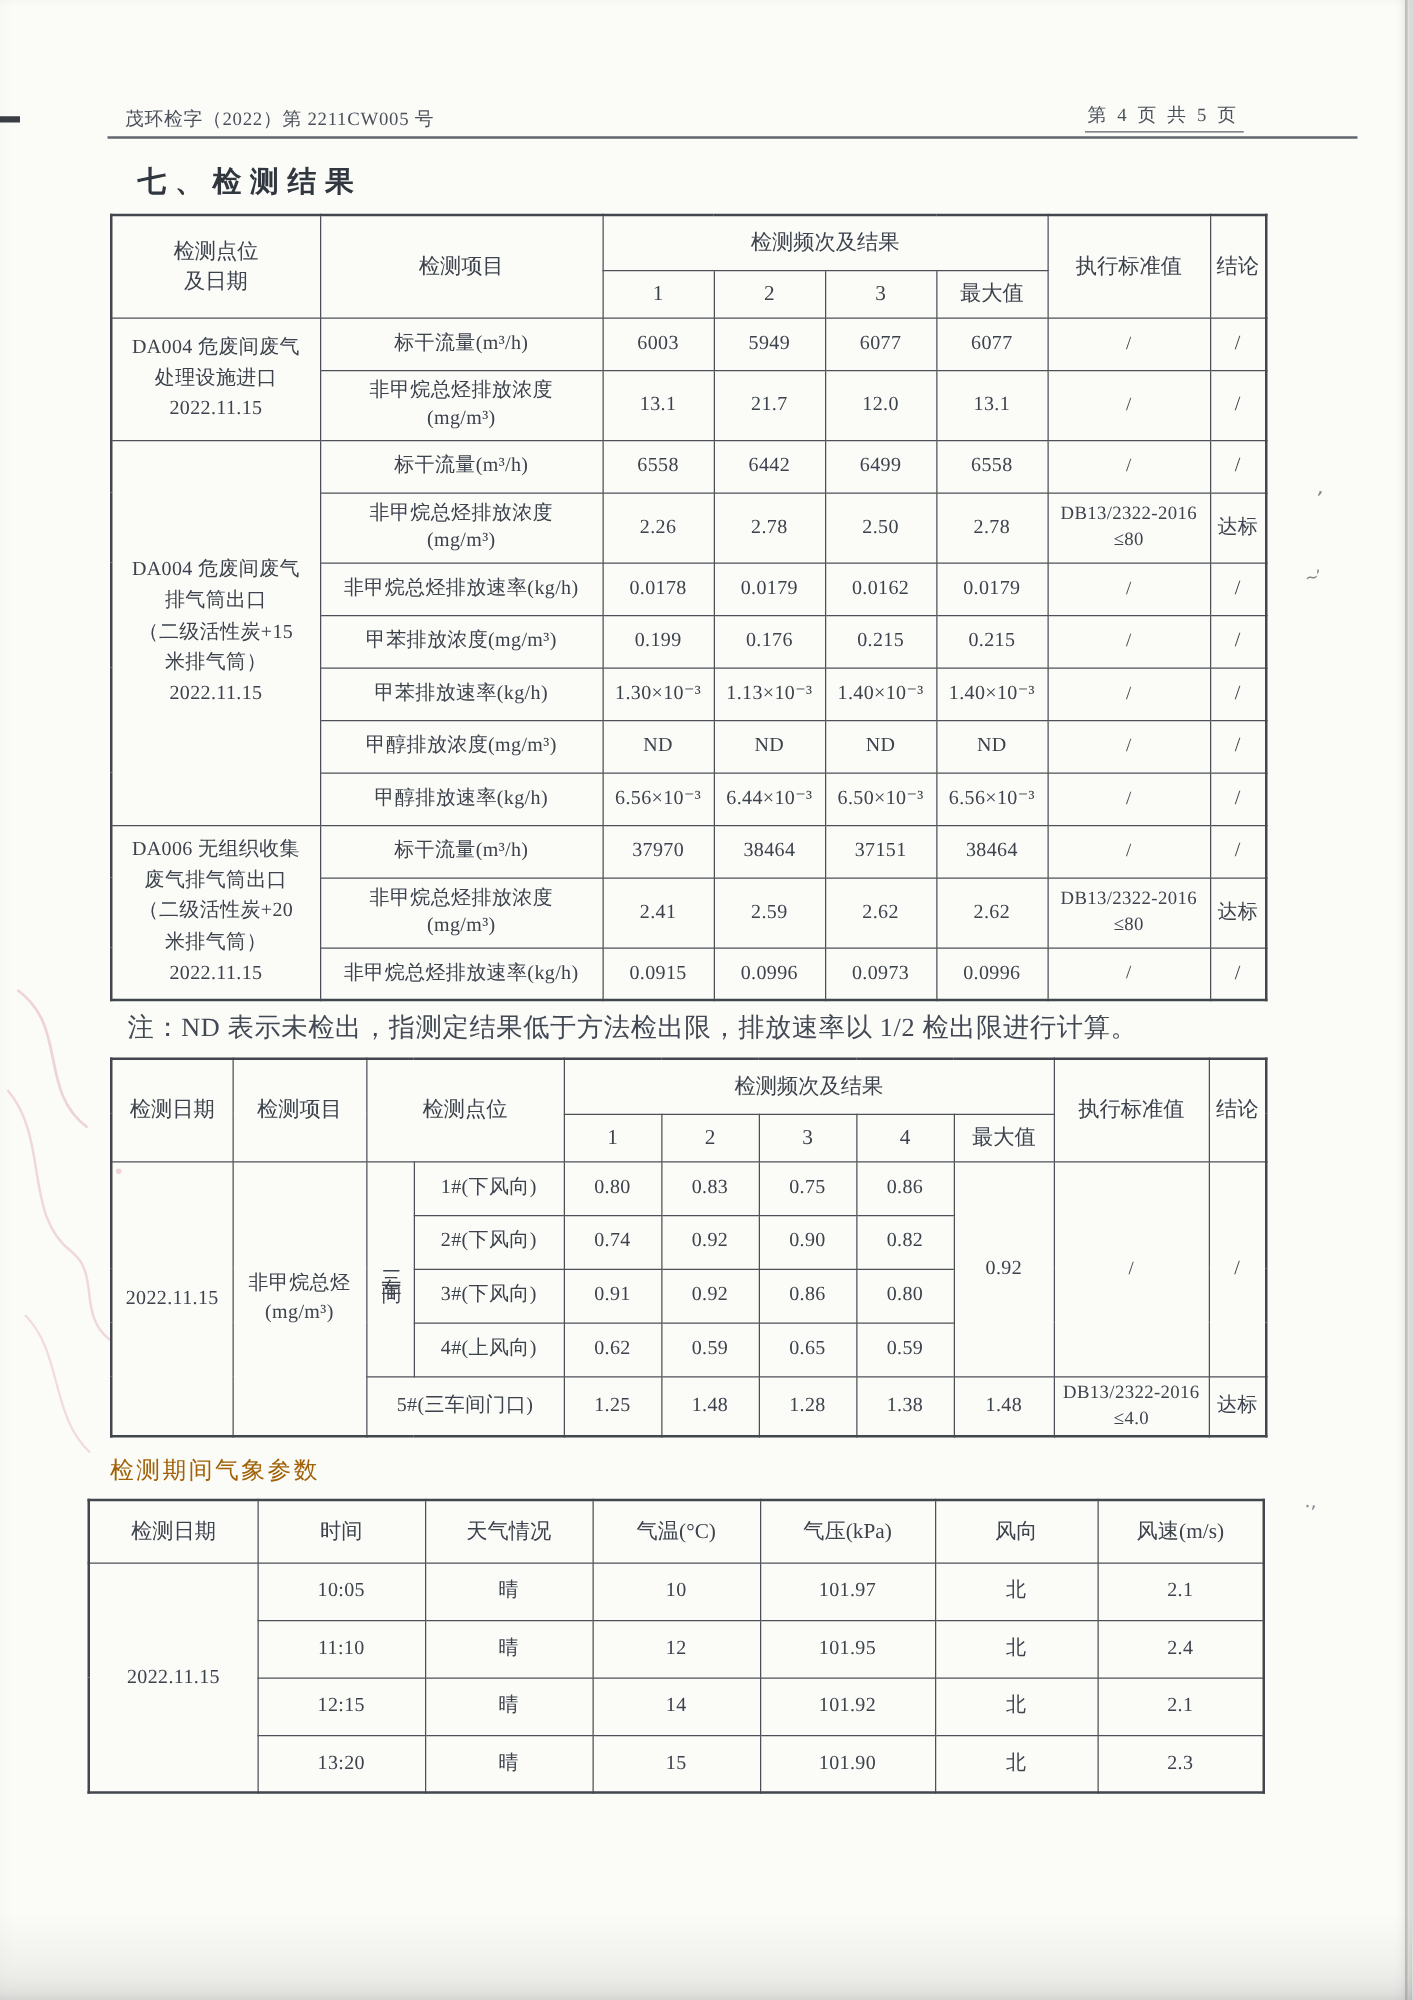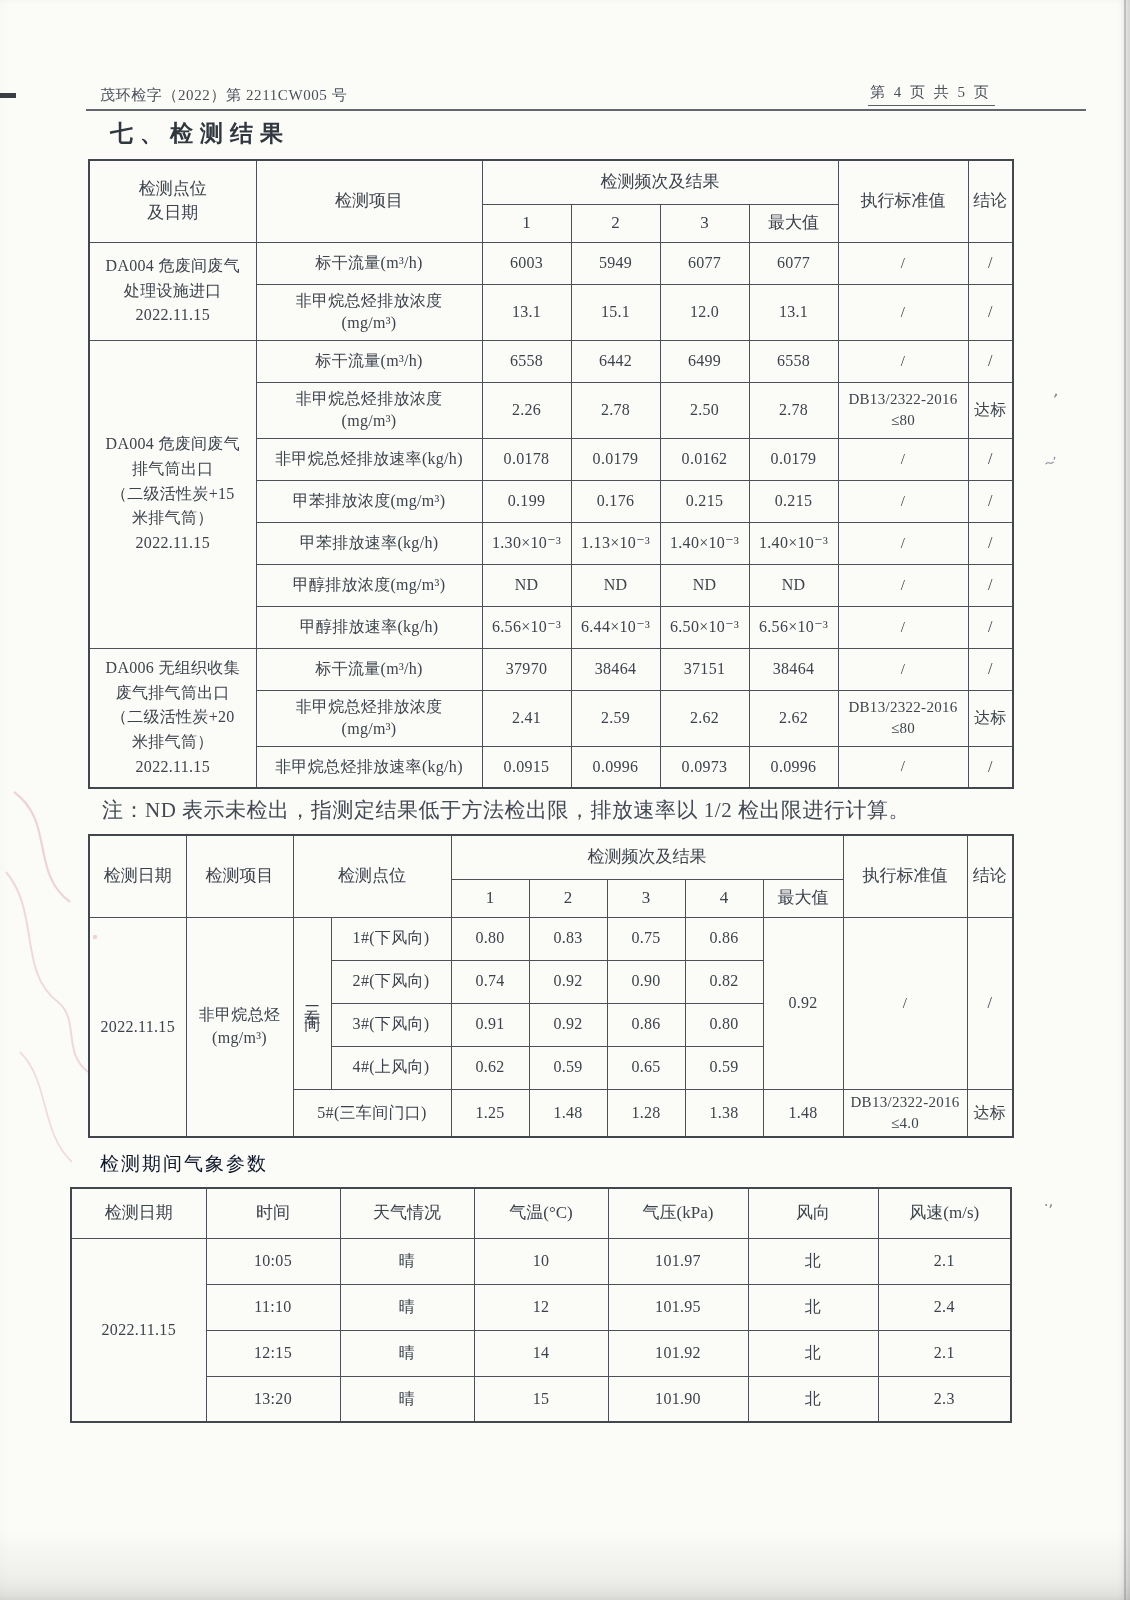--- a/index.html
+++ b/index.html
@@ -8,25 +8,25 @@
         box-shadow:inset -9px 0 10px -6px rgba(70,72,76,.28), inset 0 -16px 26px -18px rgba(70,72,76,.22);}
   .edge-line{position:absolute;right:4px;top:0;width:2px;height:100%;background:#9a9b9e;opacity:.55;}
   .corner-dash{position:absolute;left:0;top:93px;width:16px;height:5px;background:#3a3e44;}
   .bottom-tint{position:absolute;left:0;bottom:0;width:100%;height:70px;
         background:linear-gradient(rgba(120,120,116,0),rgba(120,120,116,.14));}
   .hdr-left{position:absolute;top:86px;left:100px;font-size:15px;letter-spacing:.6px;color:#4b515a;}
   .hdr-right{position:absolute;top:83px;left:868px;font-size:15px;letter-spacing:2.5px;color:#4b515a;
         border-bottom:1.6px solid #5c6168;padding:0 4px 3px 2px;text-align:center;}
   .rule{position:absolute;top:109px;left:86px;width:1000px;height:2px;background:#63676d;}
 
-  .content{position:absolute;top:116px;left:88px;width:845px;}
+  .content{position:absolute;top:128px;left:88px;width:845px;}
   .section-title{font-size:23px;font-weight:700;letter-spacing:7px;color:#31373f;margin:2px 0 0 22px;}
   .sub-title{font-size:19px;letter-spacing:2px;color:#353b44;margin:16px 0 0 30px;}
   .note{font-size:21px;letter-spacing:.5px;margin:7px 0 0 14px;color:#434954;}
-  .weather-title{font-size:19px;letter-spacing:2px;color:#0f172a;margin:13px 0 0 12px;}
+  .weather-title{font-size:19px;letter-spacing:2px;color:#a16207;margin:13px 0 0 0;}
 
   table{border-collapse:collapse;table-layout:fixed;width:100%;margin-top:10px;}
   table{border:2px solid #42474d;}
   th,td{border:1.4px solid #4d5157;text-align:center;vertical-align:middle;
         padding:1px 3px;white-space:pre-line;line-height:1.4;font-weight:normal;
         overflow:hidden;color:#3d434c;}
   th{font-size:17px;}
   td{font-size:16px;letter-spacing:.3px;}
   td.point{font-size:16px;line-height:1.55;}
   td.std{font-size:15px;}
@@ -105,21 +105,21 @@
         <td>5949</td>
         <td>6077</td>
         <td>6077</td>
         <td class="std">/</td>
         <td>/</td>
       </tr>
       <tr class="r-two">
         <td>非甲烷总烃排放浓度
 (mg/m³)</td>
         <td>13.1</td>
-        <td>15.1</td>
+        <td>21.7</td>
         <td>12.0</td>
         <td>13.1</td>
         <td class="std">/</td>
         <td>/</td>
       </tr>
 
       <tr class="r-std">
         <td class="point" rowspan="7">DA004 危废间废气
 排气筒出口
 （二级活性炭+15

